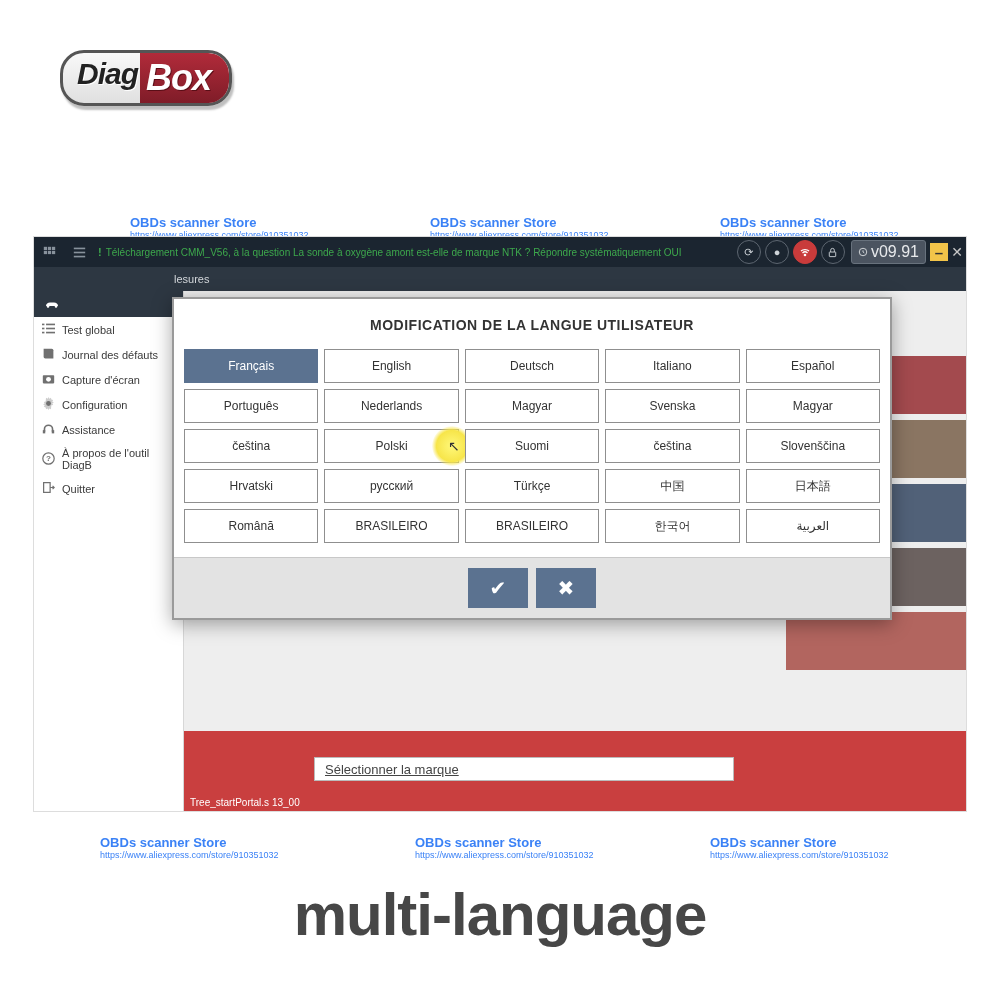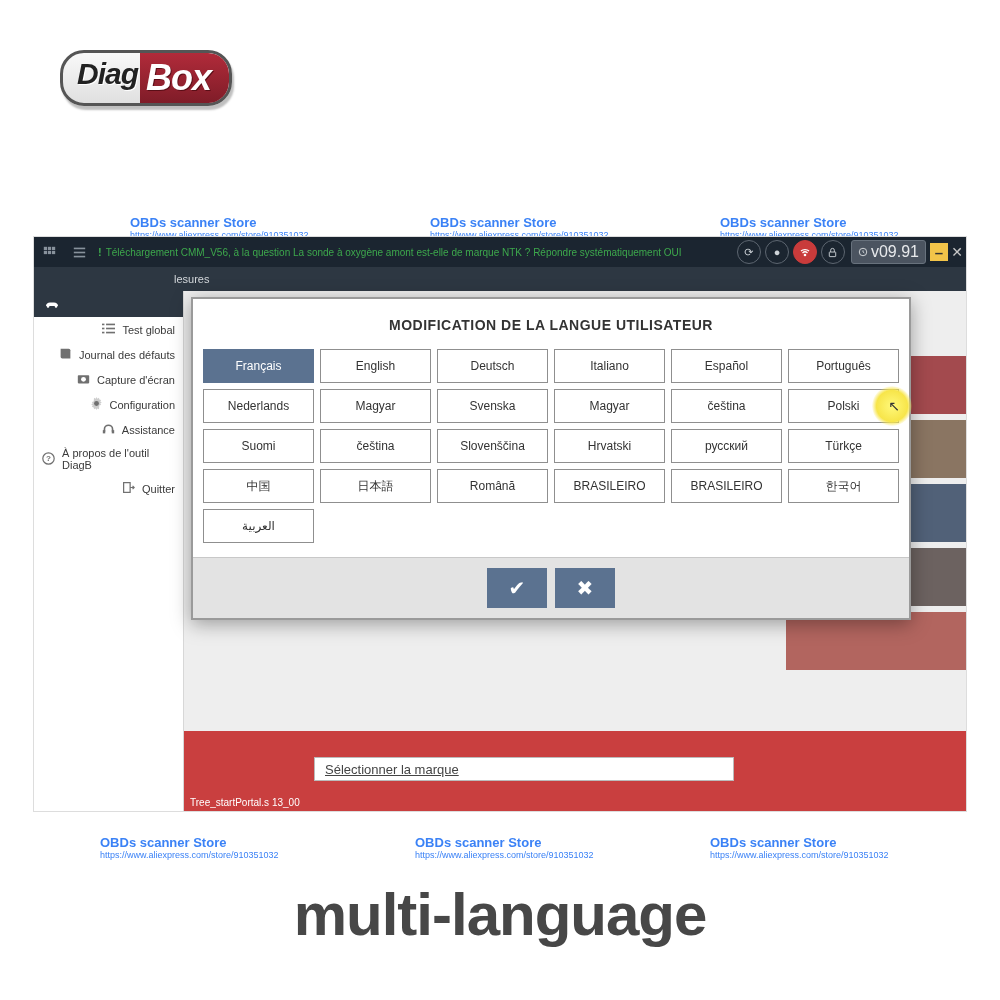--- a/index.html
+++ b/index.html
@@ -22,39 +22,39 @@
   .topbar .circ.red { background:#c93b3b; border-color:#c93b3b; color:#fff; }
   .topbar .ver { background:#4b5460; border:1px solid #68727d; border-radius:3px; color:#e7e9eb; font-size:16px; padding:2px 6px; margin:0 4px; display:flex; align-items:center; gap:3px; }
   .topbar .min { width:18px; height:18px; background:#f2c449; color:#333; display:flex; align-items:center; justify-content:center; font-size:15px; font-weight:bold; }
   .topbar .cls { width:18px; height:30px; color:#c8c8c8; display:flex; align-items:center; justify-content:center; font-size:14px; }
 
   .subbar { height:24px; background:#2d3742; color:#d3d7db; font-size:11px; display:flex; align-items:center; padding-left:140px; }
 
   .body { display:flex; height:calc(100% - 54px); position:relative; }
   .sidebar { width:150px; background:#fff; border-right:1px solid #d7d7d7; padding:0; font-size:11px; color:#3a3a3a; }
   .sidebar .home { height:26px; background:#2d3742; color:#fff; display:flex; align-items:center; padding-left:10px; }
-  .sidebar .item { display:flex; align-items:center; gap:7px; padding:5px 8px; cursor:pointer;justify-content:flex-end; }
+  .sidebar .item { display:flex; align-items:center; gap:7px; padding:5px 8px; cursor:pointer; }
   .sidebar .item .ic { width:13px; text-align:center; color:#707070; }
 
   .main { flex:1; background:#eee; position:relative; }
   .stripes { position:absolute; right:0; top:65px; width:180px; }
   .stripe { height:58px; margin-bottom:6px; }
   .s1{background:#a34a4e;} .s2{background:#8a7562;} .s3{background:#516178;} .s4{background:#6c6260;} .s5{background:#b2655f;}
 
   .selectbar { position:absolute; left:130px; bottom:30px; width:420px; height:24px; background:#fff; border:1px solid #bbb; display:flex; align-items:center; padding:0 10px; font-size:13px; color:#444;text-decoration:underline; }
   .footer { position:absolute; left:0; bottom:0; right:0; padding:3px 6px; font-size:10px; color:#fff; background:#c93f3f; }
   .redband { position:absolute; left:0; bottom:0; right:0; height:80px; background:#c93f3f; }
 
   .watertxt { position:absolute; color:#3b82f6; font-size:13px; font-weight:600; pointer-events:none; white-space:nowrap; }
   .watersub { display:block; font-size:9px; font-weight:400; }
 
   
-  .modal { position:absolute; left:191px; top:297px; width:720px; background:#fff; border:2px solid #9a9a9a; box-shadow:0 4px 18px rgba(0,0,0,.35); }
+  .modal { position:absolute; left:172px; top:297px; width:720px; background:#fff; border:2px solid #9a9a9a; box-shadow:0 4px 18px rgba(0,0,0,.35); }
   .modal h2 { text-align:center; font-size:14px; letter-spacing:.5px; font-weight:700; padding:18px 0 16px; color:#333; }
-  .lang-grid { padding:0 10px 14px; display:grid; grid-template-columns:repeat(6,1fr); gap:6px; }
+  .lang-grid { padding:0 10px 14px; display:grid; grid-template-columns:repeat(5,1fr); gap:6px; }
   .lang { border:1px solid #8f8f8f; height:34px; display:flex; align-items:center; justify-content:center; font-size:12px; color:#333; cursor:pointer; background:#fff; position:relative; }
   .lang.sel { background:#5b7290; color:#fff; border-color:#5b7290; }
   .lang .hl { position:absolute; width:40px; height:40px; border-radius:50%; background:radial-gradient(circle,#fff87a 0%,#f7e54a 55%,rgba(247,229,74,0) 72%); right:-14px; top:-4px; pointer-events:none; }
   .cursor { position:absolute; right:-2px; top:8px; font-size:14px; color:#333; pointer-events:none; }
   .modal-actions { background:#e3e3e3; padding:10px; display:flex; justify-content:center; gap:8px; border-top:1px solid #c8c8c8; }
   .modal-actions button { width:60px; height:40px; background:#5b7290; border:none; color:#fff; font-size:20px; cursor:pointer; }
 
   .caption { position:absolute; left:0; right:0; top:880px; text-align:center; font-size:60px; font-weight:600; color:#474747; letter-spacing:-1px; }
 
   svg.ic { width:13px; height:13px; }

